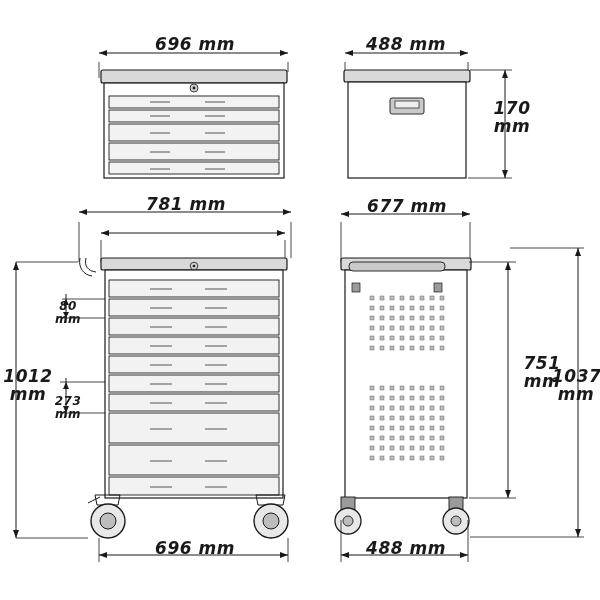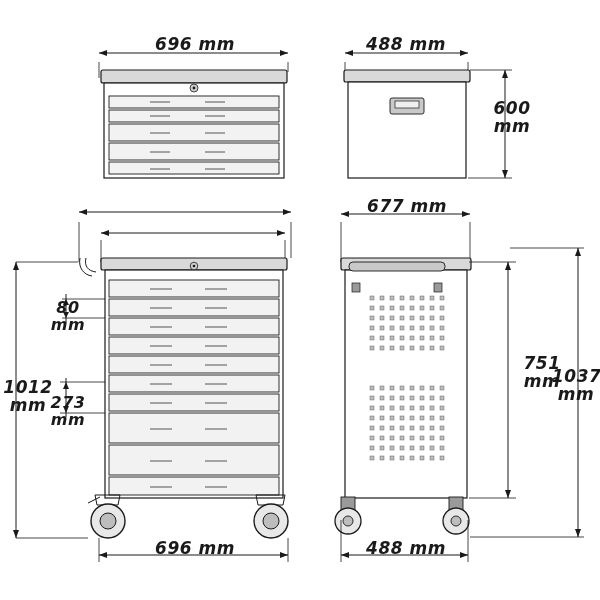--- a/index.html
+++ b/index.html
@@ -15,21 +15,21 @@
     position:absolute;
     font-style:italic;
     font-weight:bold;
     color:#1a1a1a;
     letter-spacing:0.5px;
     line-height:1.05;
     white-space:pre-line;
     text-align:center;
   }
   .dim-lg{font-size:17px;}
-  .dim-sm{font-size:16px;}
+  .dim-sm{font-size:12px;}
   svg{position:absolute;left:0;top:0;}
   .ln{stroke:#1a1a1a;stroke-width:1;fill:none;}
   .ln-thin{stroke:#2b2b2b;stroke-width:0.8;fill:none;}
   .ln-ext{stroke:#1a1a1a;stroke-width:0.8;fill:none;}
   .fill-body{fill:#ffffff;stroke:#1a1a1a;stroke-width:1.2;}
   .fill-top{fill:#d9d9d9;stroke:#1a1a1a;stroke-width:1.2;}
   .fill-drawer{fill:#f2f2f2;stroke:#1a1a1a;stroke-width:0.9;}
   .fill-mid{fill:#c9c9c9;stroke:#1a1a1a;stroke-width:0.9;}
 </style>
 </head>
@@ -344,28 +344,29 @@
       <line class="ln" x1="341" y1="555" x2="468" y2="555"></line>
       <polygon points="341,555 349,552 349,558" fill="#1a1a1a"></polygon>
       <polygon points="468,555 460,552 460,558" fill="#1a1a1a"></polygon>
     </g>
   </svg>
 
   <div class="dim-text dim-lg" style="left:152px;top:36px;width:86px;">696 mm</div>
 
   <div class="dim-text dim-lg" style="left:361px;top:36px;width:90px;">488 mm</div>
 
-  <div class="dim-text dim-lg" style="left:489px;top:100px;width:46px;">600
-mm</div>
-
+  <div class="dim-text dim-lg" style="left:489px;top:100px;width:46px;">170
+mm</div>
+
+  <div class="dim-text dim-lg" style="left:143px;top:196px;width:86px;">781 mm</div>
 
 
   <div class="dim-text dim-lg" style="left:364px;top:198px;width:86px;">677 mm</div>
 
-  <div class="dim-text dim-lg" style="left:2px;top:368px;width:52px;margin-top:11px;">1012
+  <div class="dim-text dim-lg" style="left:2px;top:368px;width:52px;">1012
 mm</div>
 
   <div class="dim-text dim-sm" style="left:44px;top:300px;width:48px;">80 mm</div>
 
   <div class="dim-text dim-sm" style="left:50px;top:395px;width:36px;">273
 mm</div>
 
   <div class="dim-text dim-lg" style="left:518px;top:355px;width:48px;">751
 mm</div>
 

